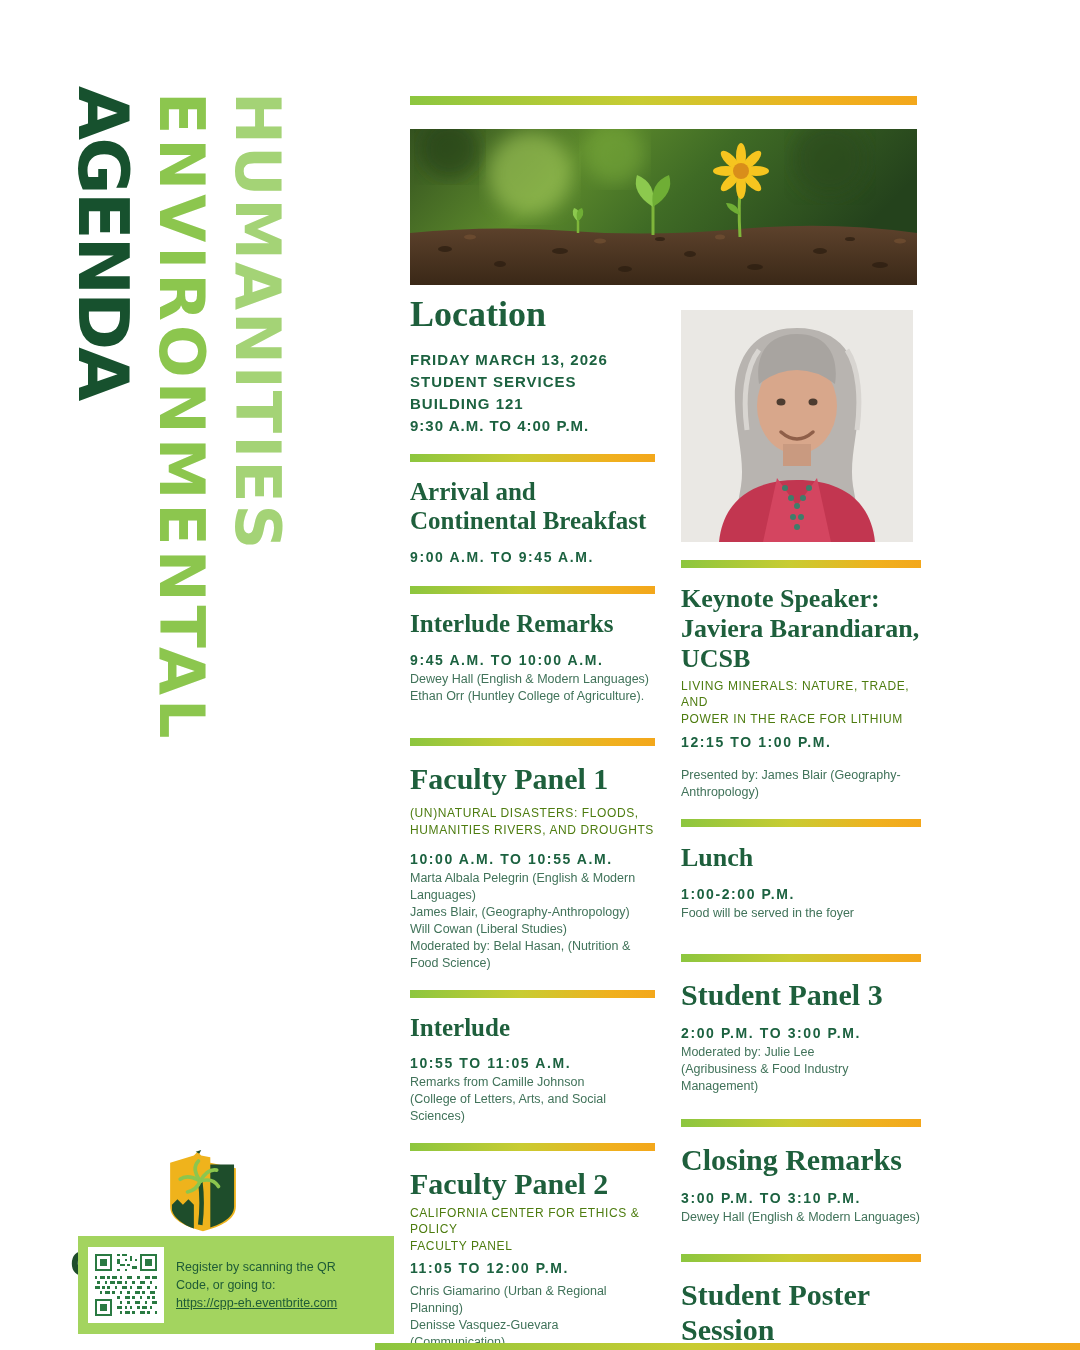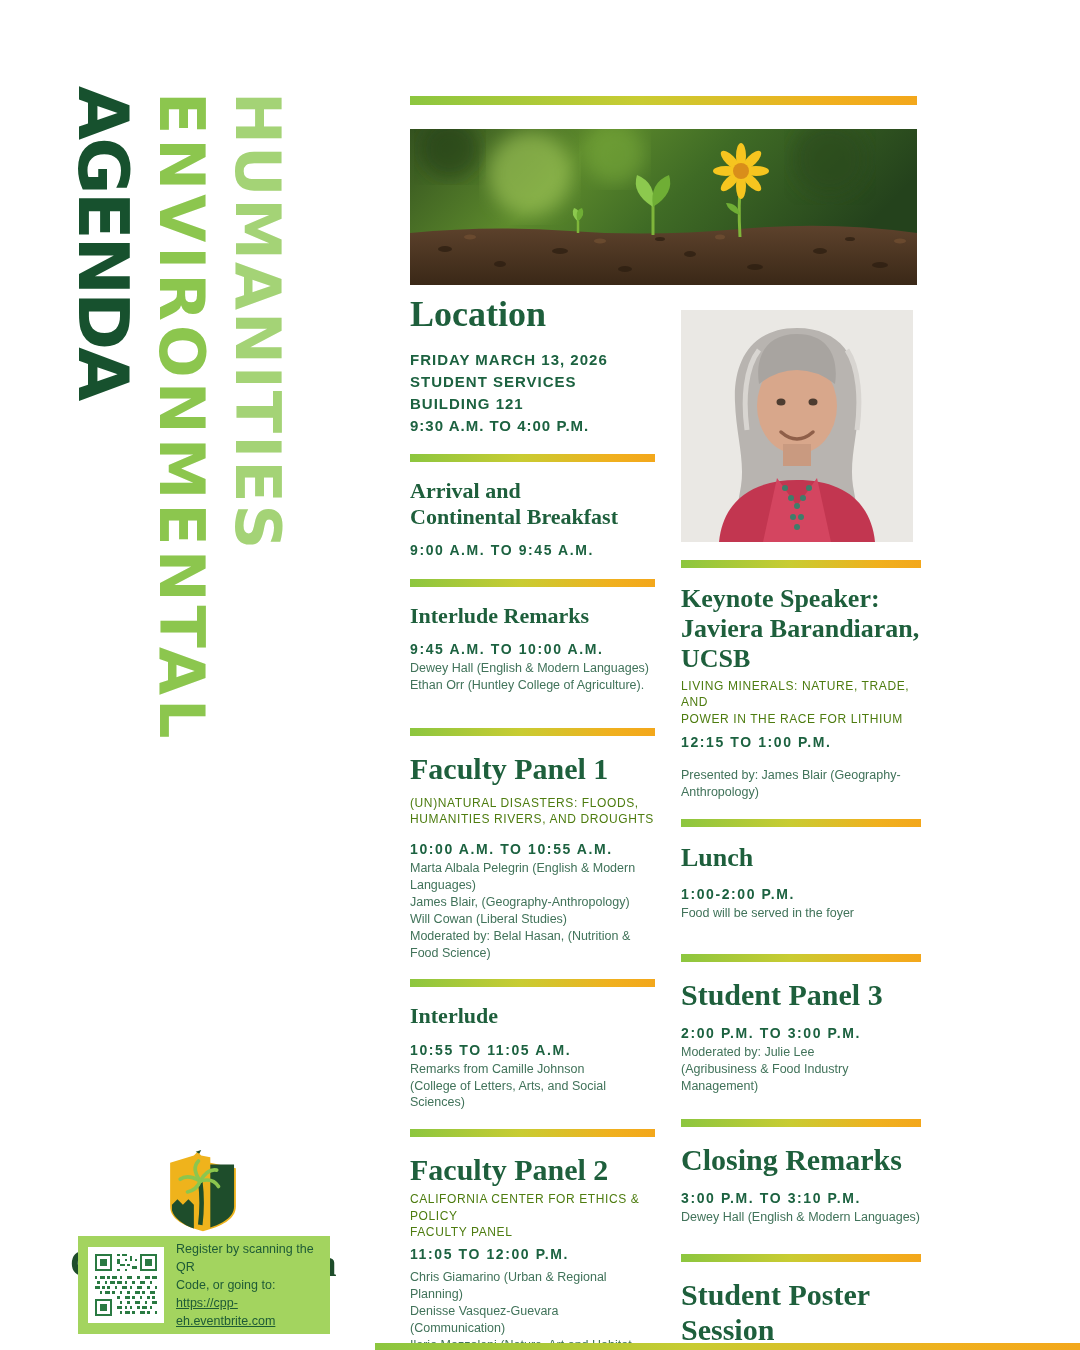--- a/index.html
+++ b/index.html
@@ -25,38 +25,38 @@
   .portrait{width:232px;height:232px;overflow:hidden;}
 
   
   .col{position:absolute;}
   .col-left{left:410px;top:294px;width:245px;}
   .col-right{left:681px;top:310px;width:240px;}
 
   .title{font-family:"Liberation Serif",serif;font-weight:700;color:#1E5F3C;
          margin:0;line-height:1.15;white-space:pre-line;}
   .h-loc{font-size:36px;}
-  .t-sm{font-size:22px;}
+  .t-sm{font-size:25px;}
   .t-md{font-size:26px;}
   .t-lg{font-size:30px;}
   .meta{margin-top:14px;font-size:15px;font-weight:bold;letter-spacing:1px;line-height:1.45;
         color:#1C6240;white-space:pre-line;}
   .subtitle{margin-top:8px;font-size:12px;font-weight:normal;letter-spacing:0.6px;
             line-height:1.4;color:#4d7c0f;white-space:pre-line;}
   .time{margin-top:11px;font-size:14px;font-weight:bold;letter-spacing:1.6px;
         color:#1C6240;white-space:pre-line;line-height:1.5;}
   .details{margin-top:0;font-size:12.5px;line-height:1.35;color:#41735A;white-space:pre-line;}
   section{margin:0;}
 
   
   .logo-row{position:absolute;left:70px;top:1150px;display:flex;align-items:center;gap:8px;flex-direction:column;}
   .logo-mark{width:92px;height:84px;}
   .logo-text{font-family:"Liberation Serif",serif;font-weight:700;font-size:37px;
              color:#1E4D2B;letter-spacing:-0.5px;}
-  .qr-panel{position:absolute;left:78px;top:1236px;width:252px;height:98px;background:#A3D45F;
+  .qr-panel{position:absolute;left:78px;top:1236px;width:316px;height:98px;background:#A3D45F;
             display:flex;align-items:center;gap:12px;padding:15px 10px;box-sizing:border-box;}
   .qr-box{width:76px;height:76px;background:#ffffff;display:flex;align-items:center;
           justify-content:center;flex:0 0 auto;}
   .qr-text{font-size:12.5px;line-height:1.45;color:#1E5B36;}
   .qr-text a{color:#1E5B36;text-decoration:underline;text-align:center;}
 </style>
 </head>
 <body>
 
 <div class="poster">

